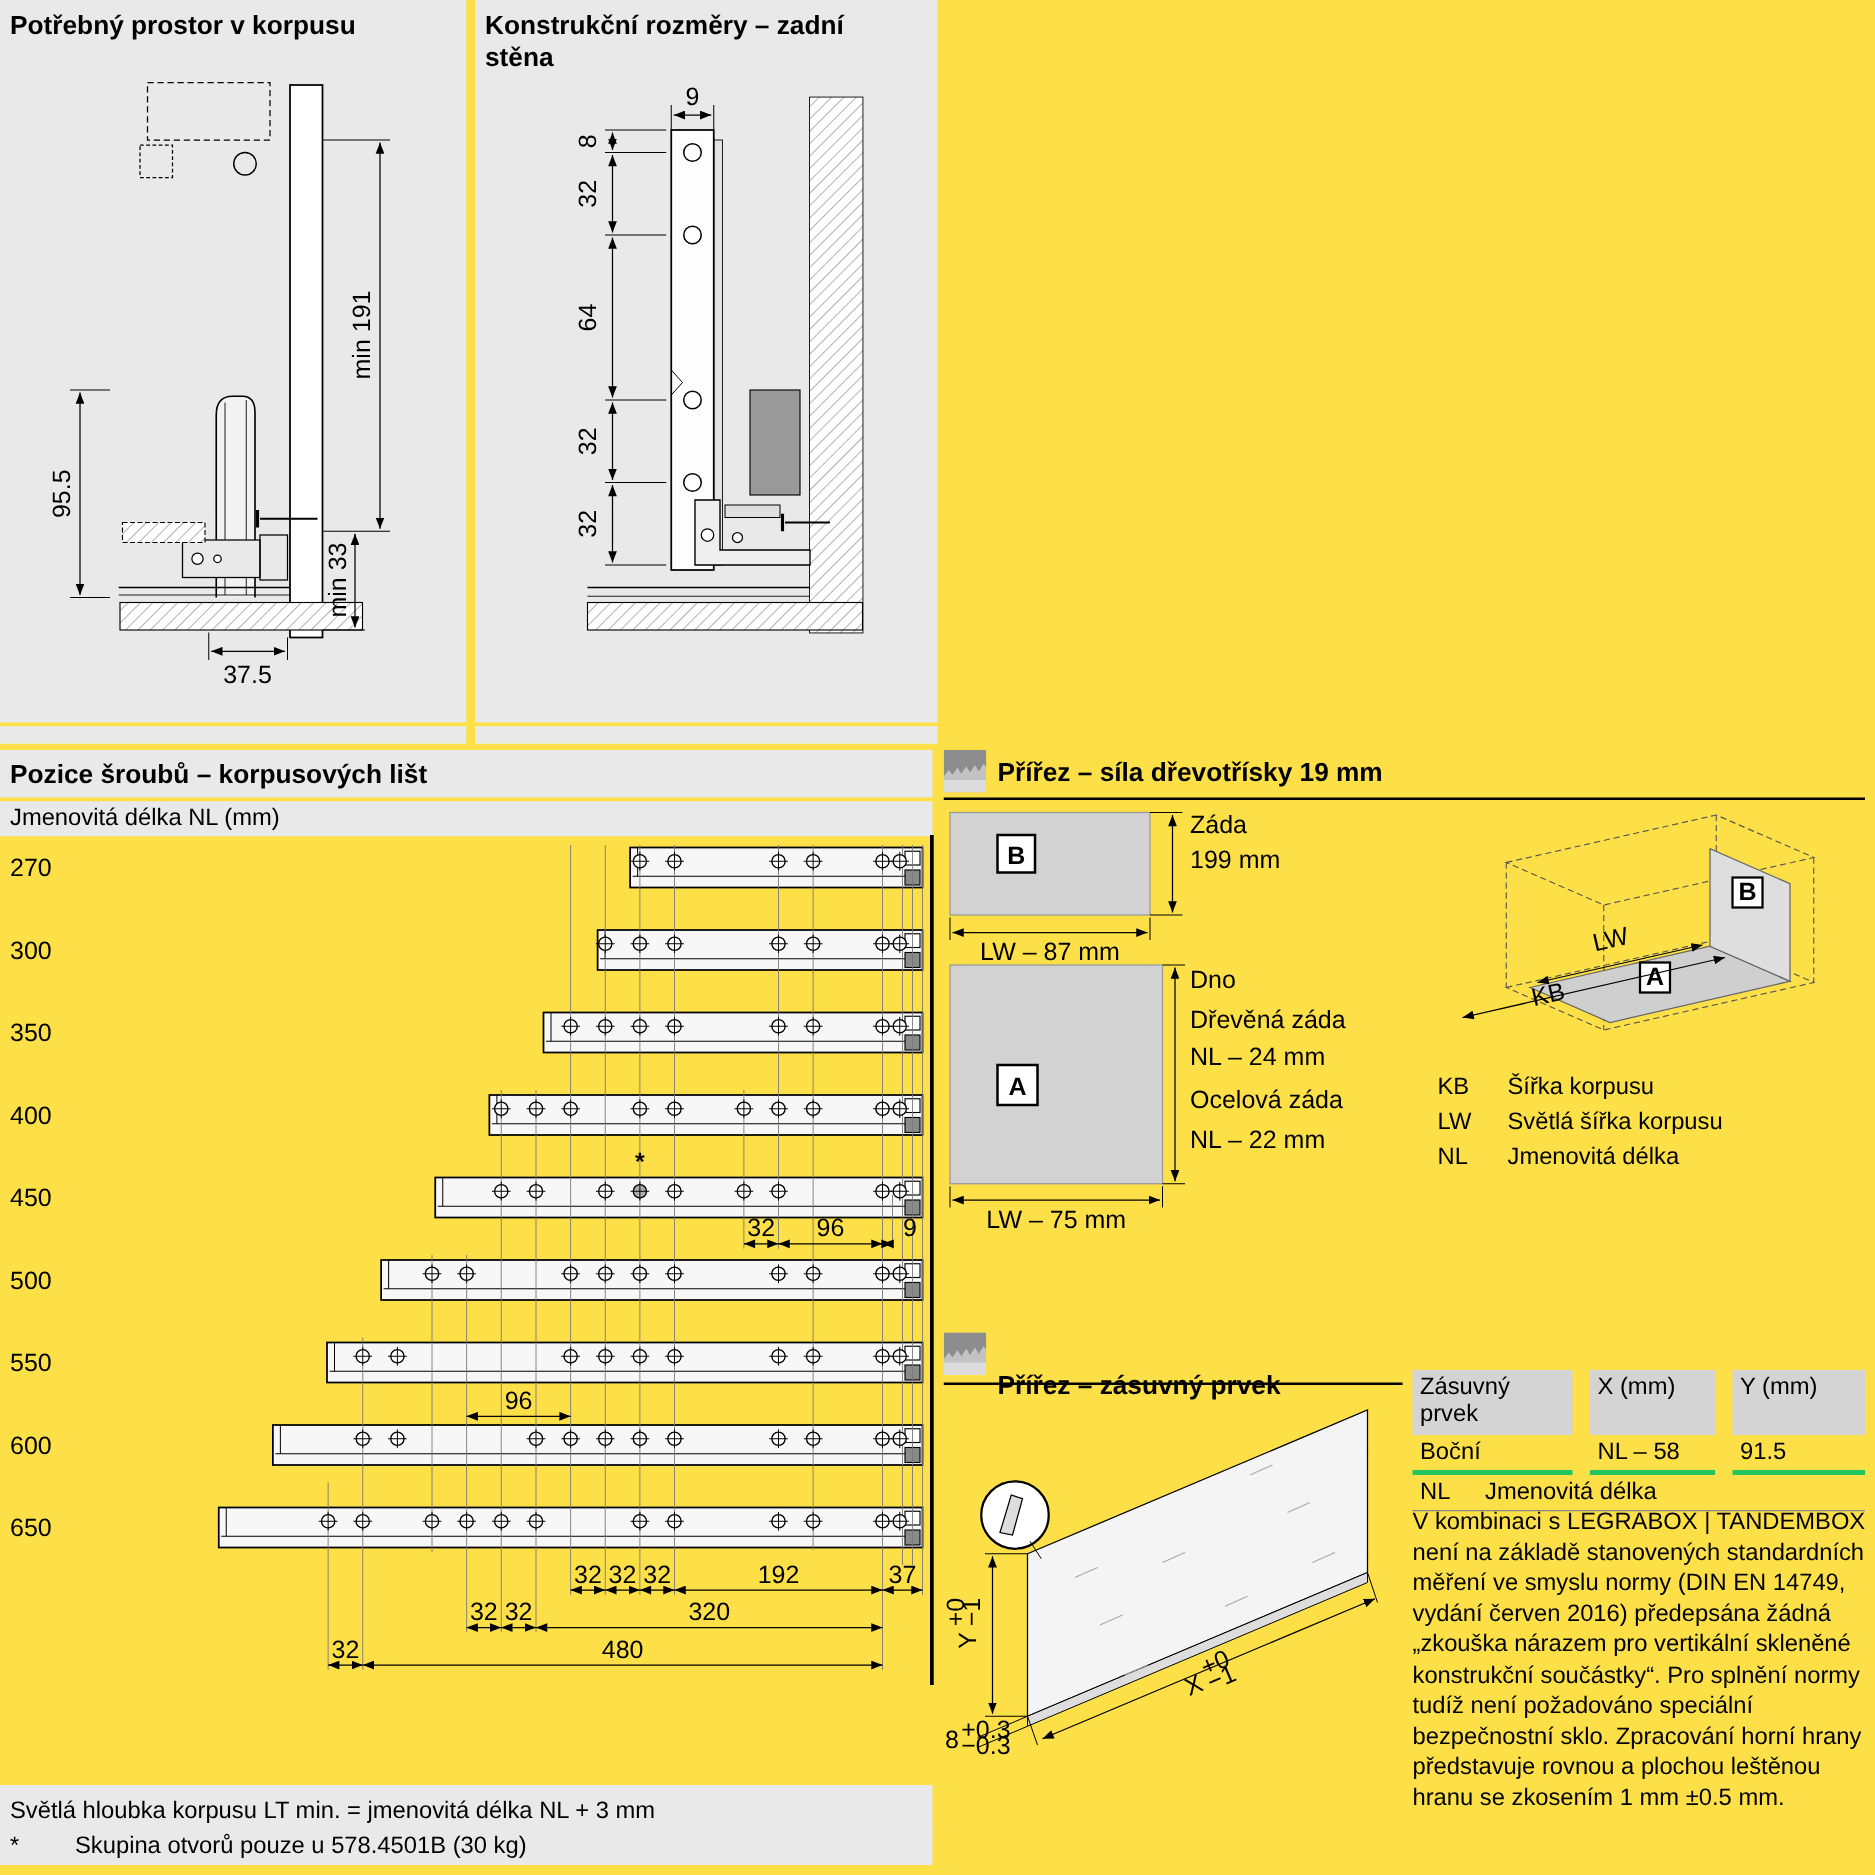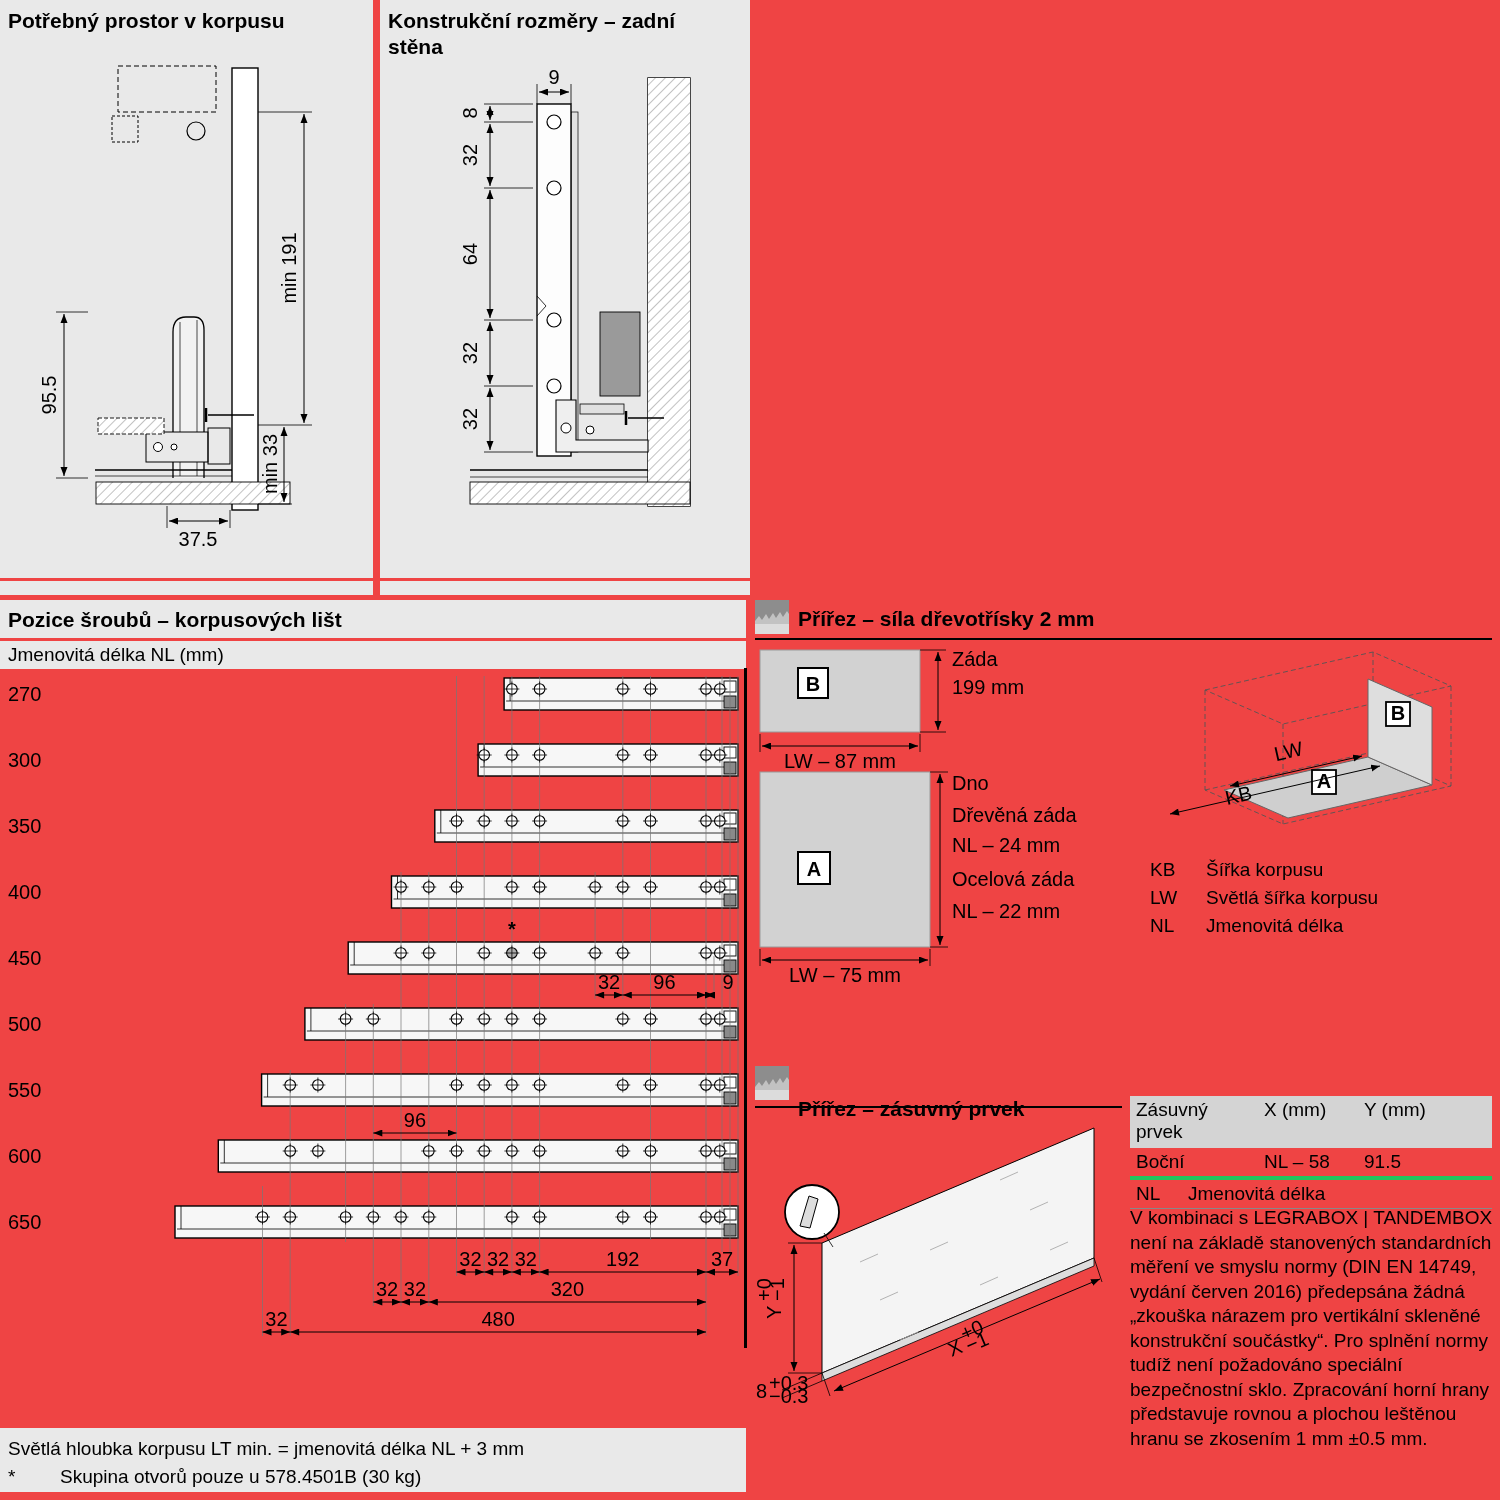--- a/index.html
+++ b/index.html
@@ -1,29 +1,29 @@
 <!DOCTYPE html>
 <html><head>
 <meta charset="utf-8">
 <style>
   *{box-sizing:border-box}
   body{margin:0;background:#fff}
-  .page{position:relative;width:1500px;height:1500px;background:#ef4444;
+  .page{position:relative;width:1500px;height:1500px;background:#fde047;
         font-family:"Liberation Sans",sans-serif;color:#000;overflow:hidden}
   .abs{position:absolute}
   .strip{position:absolute;background:#e9e9e9}
   .ptitle{font-weight:bold;font-size:21px;line-height:26px}
   .subt{font-size:19px}
   svg text{font-family:"Liberation Sans",sans-serif;fill:#000;font-size:20px}
   .rule{position:absolute;background:#000;height:2px}
   .vdiv{position:absolute;background:#000;width:3px}
   .legend .lrow{display:flex;height:28px;align-items:center;font-size:19px}
   .legend .labbr{width:56px;flex:none}
   .spec{font-size:19px}
-  .srow{display:flex;gap:0}
+  .srow{display:flex;gap:14px}
   .shead > div{background:#d4d4d4;padding:3px 6px;height:52px}
   .c1{width:128px;flex:none}.c2{width:100px;flex:none}.c3{flex:1}
   .sbody > div{padding:3px 6px;border-bottom:4px solid #22c55e}
   .sfoot{display:flex;padding:3px 6px;border-bottom:1px solid #888}
   .sfoot .nl{width:52px;flex:none}
   .note{font-size:19px;line-height:24.5px}
   .fstrip{display:flex;align-items:center;font-size:19px}
 </style>
 </head>
 <body>
@@ -693,21 +693,21 @@
       </svg></div>
   <div class="vdiv" style="left:744px;top:668px;height:680px"></div>
 
   <div class="abs" style="left:755px;top:600px">
     <svg width="34" height="34">
         <rect width="34" height="34" fill="#c2c2c2"></rect>
         <path d="M0,21 L4,16 L7,20 L11,14 L14,19 L18,13 L21,18 L25,12 L28,17 L32,11 L34,14 L34,0 L0,0 Z" fill="#8d8d8d"></path>
         <rect y="24" width="34" height="10" fill="#dcdcdc"></rect>
       </svg>
   </div>
-  <div class="abs ptitle" style="left:798px;top:606px">Přířez – síla dřevotřísky 2 mm</div>
+  <div class="abs ptitle" style="left:798px;top:606px">Přířez – síla dřevotřísky 19 mm</div>
   <div class="rule" style="left:755px;top:638px;width:737px"></div>
 
   <svg class="abs" style="left:750px;top:640px" width="400" height="360" viewBox="750 640 400 360">
     <rect x="760" y="650" width="160" height="82" fill="#d2d2d2" stroke="#9a9a9a"></rect>
     <rect x="798" y="668" width="30" height="30" fill="#fff" stroke="#000" stroke-width="2"></rect>
     <text x="813" y="691" text-anchor="middle" font-weight="bold">B</text>
     <g stroke="#000" stroke-width="0.8">
       <line x1="920" y1="650" x2="946" y2="650"></line>
         <line x1="920" y1="732" x2="946" y2="732"></line>
       <line x1="760" y1="734" x2="760" y2="752"></line>

